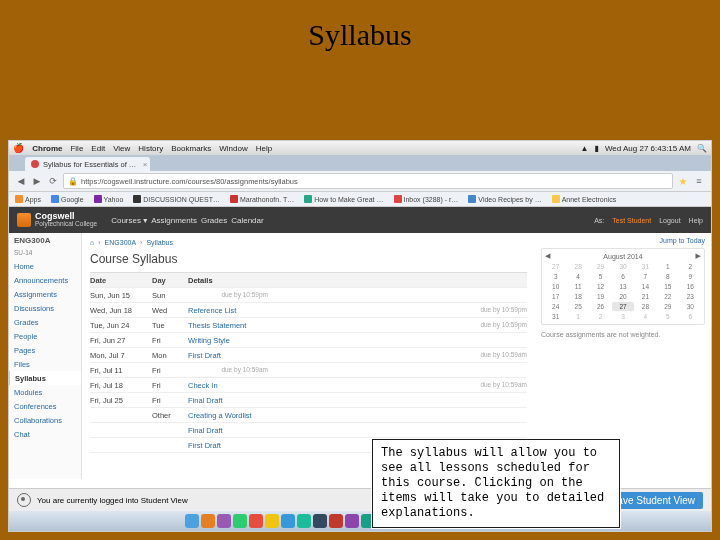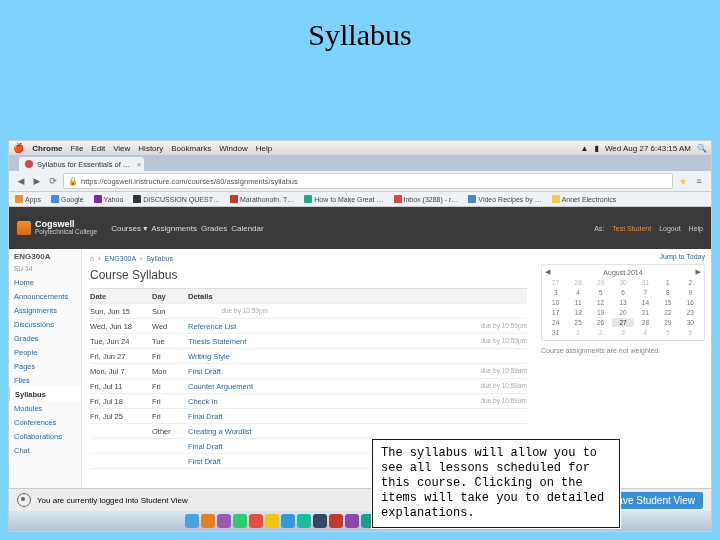--- a/index.html
+++ b/index.html
@@ -1,36 +1,36 @@
 <!DOCTYPE html>
 <html><head>
 <meta charset="utf-8">
 <style>
 html,body{margin:0;padding:0;font-family:Arial,Helvetica,sans-serif;background:#fff;width:720px;height:540px;overflow:hidden}
-.slide{width:720px;height:540px;position:relative;background:#7dd3fc}
+.slide{width:720px;height:540px;position:relative;background:#a16207}
 .slide-title{font-size:30px;text-align:center;padding:18px 0 6px 0;font-family:"Times New Roman",serif}
 .shot{position:absolute;left:8px;top:140px;right:8px;bottom:8px;border:1px solid #ccc;background:#fff}
 
 .macbar{height:14px;background:linear-gradient(#f4f4f4,#d8d8d8);display:flex;align-items:center;font-size:8px;color:#222;padding:0 4px;gap:8px}
 .macbar .right{margin-left:auto;display:flex;gap:6px;align-items:center}
 .apple{font-size:9px}
 
-.tabstrip{height:16px;background:#b9c6d6;display:flex;align-items:flex-end;padding-left:10px}
+.tabstrip{height:16px;background:#b9c6d6;display:flex;align-items:flex-end;padding-left:16px}
 .tab{height:14px;background:#eef2f7;border-radius:3px 3px 0 0;display:flex;align-items:center;font-size:7.5px;padding:0 14px 0 6px;color:#333;position:relative}
 .tab .x{position:absolute;right:3px;font-size:8px;color:#888}
 .addr{height:20px;background:#eef2f7;display:flex;align-items:center;padding:0 6px;gap:4px;border-bottom:1px solid #ccc}
 .nav-ico{width:12px;height:12px;display:flex;align-items:center;justify-content:center;font-size:9px;color:#666}
 .url{flex:1;height:14px;border:1px solid #ccc;border-radius:2px;background:#fff;font-size:7.5px;display:flex;align-items:center;padding:0 4px;color:#555}
 .lock{color:#2a8a2a;margin-right:3px;font-size:8px}
 .star{color:#f7c948;font-size:10px}
 .bookbar{height:14px;background:#eef2f7;border-bottom:1px solid #ccc;display:flex;align-items:center;gap:10px;font-size:7px;color:#444;padding:0 6px}
 .bookbar span{display:flex;align-items:center;gap:2px}
 .fav{width:8px;height:8px;background:#f78d2d;border-radius:1px;display:inline-block}
 
-.cheader{height:26px;background:#3a3a3a;color:#fff;display:flex;align-items:center;font-size:8px;gap:14px;padding:8px 8px}
+.cheader{height:26px;background:#3a3a3a;color:#fff;display:flex;align-items:center;font-size:8px;gap:14px;padding:0 8px}
 .logo{display:flex;align-items:center;gap:4px}
 .logo-mark{width:14px;height:14px;background:linear-gradient(#f78d2d,#d86a0a);border-radius:2px}
 .logo-text{line-height:1}
 .logo-text .t1{font-weight:bold;font-size:9px}
 .logo-text .t2{font-size:6.5px;color:#ccc}
 .topnav{display:flex;gap:4px}
 .topnav span{color:#ddd}
 .topright{margin-left:auto;display:flex;gap:8px;font-size:7px;color:#ccc}
 .topright .ts{color:#f78d2d}
 
@@ -239,21 +239,20 @@
               </div>
               <div class="trow">
                 <div class="c-date">Mon, Jul 7</div>
                 <div class="c-day">Mon</div>
                 <div class="c-det">First Draft</div>
                 <div class="c-due">due by 10:59am</div>
               </div>
               <div class="trow">
                 <div class="c-date">Fri, Jul 11</div>
                 <div class="c-day">Fri</div>
-                <div class="c-det">Counter Arguement</div>
                 <div class="c-due">due by 10:59am</div>
               </div>
               <div class="trow">
                 <div class="c-date">Fri, Jul 18</div>
                 <div class="c-day">Fri</div>
                 <div class="c-det">Check In</div>
                 <div class="c-due">due by 10:59am</div>
               </div>
               <div class="trow">
                 <div class="c-date">Fri, Jul 25</div>

